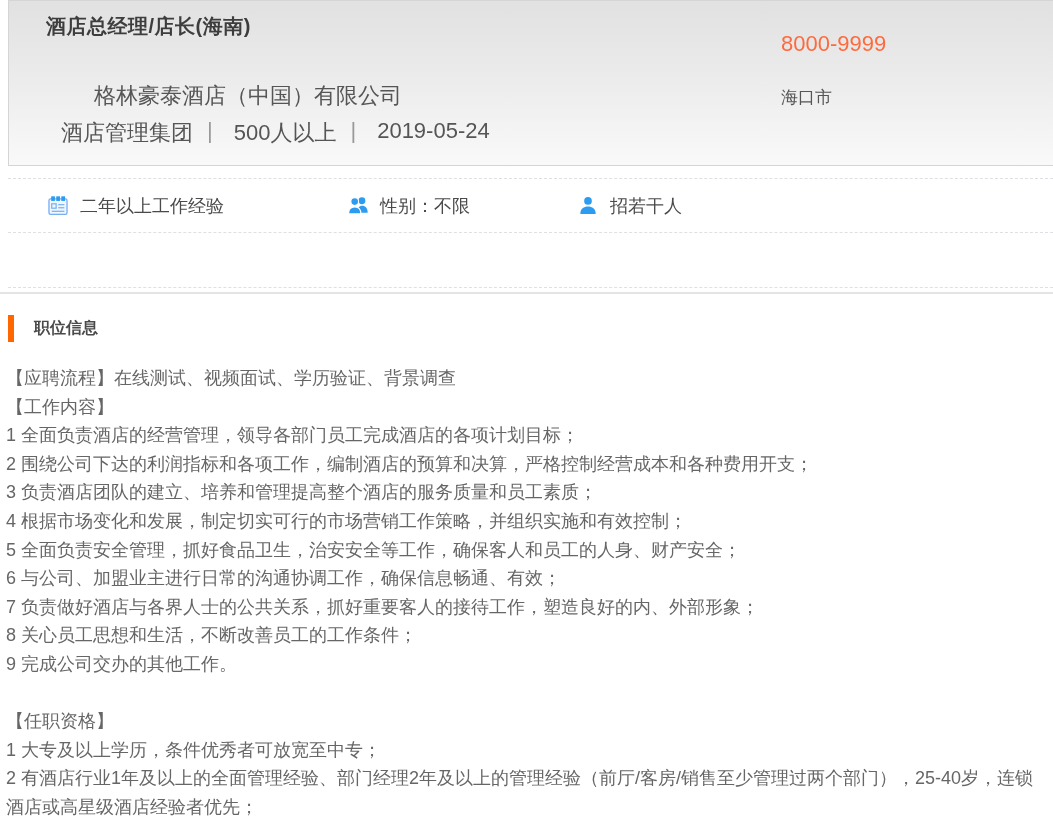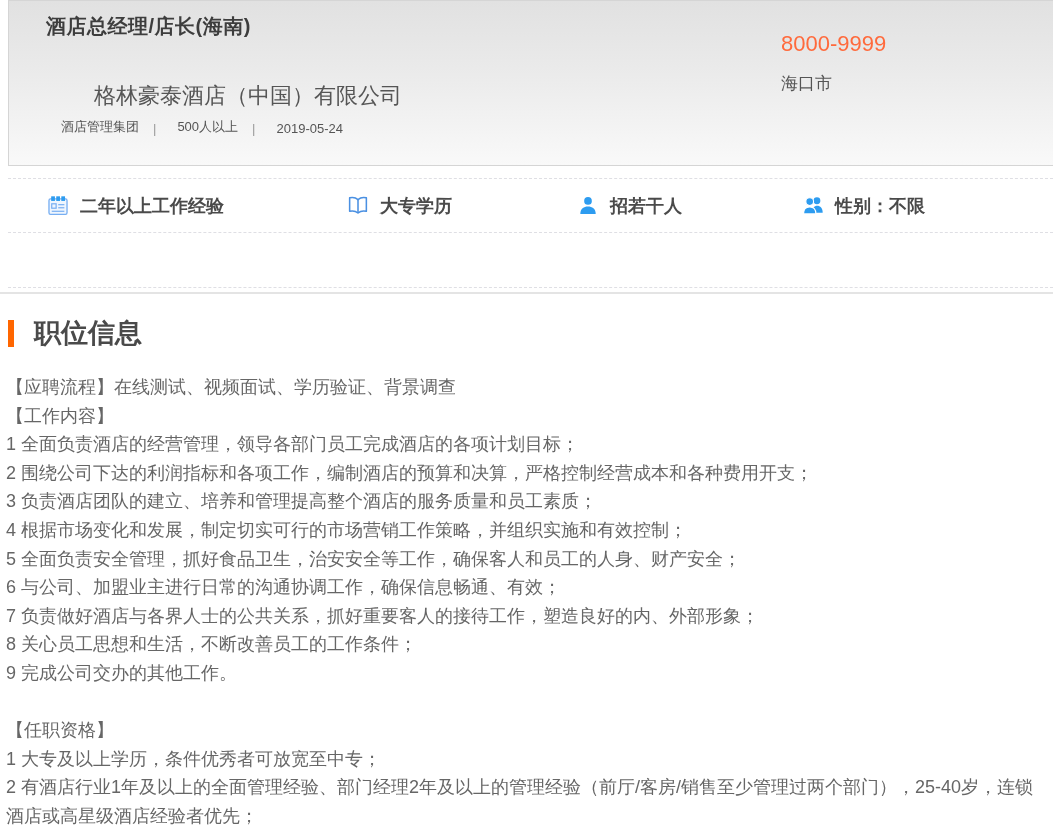--- a/index.html
+++ b/index.html
@@ -28,56 +28,55 @@
   }
   .salary {
     position: absolute; left: 772px; top: 30px;
     font-size: 22px; color: #ff6a3c;
   }
   .company {
     position: absolute; left: 37px; top: 80px;
     font-size: 22px; color: #555; margin-left: 48px;
   }
   .city {
-    position: absolute; left: 772px; top: 71px;
+    position: absolute; left: 772px; top: 85px;
     font-size: 17px; color: #555;
   }
   .meta {
     position: absolute; left: 52px; top: 117px;
-    font-size: 13px; color: #555;
-    display: flex; align-items: flex-end;
+    font-size: 22px; color: #555;
+    display: flex; align-items: flex-start;
   }
   .meta .sep { color: #999; margin: 0 14px 0 14px; }
   .meta .gap { margin-left: 7px; }
 
   
   .requirements { margin-left: 8px; margin-top: 12px; }
   .req-row {
     display: grid;
     grid-template-columns: 300px 230px 225px 1fr;
     padding-left: 39px;
     height: 55px;
     align-items: center;
     border-bottom: 1px dashed #dfdfe4;
-    font-weight: bold;
   }
   .req-row.first { border-top: 1px dashed #dfdfe4; }
   .req-item { display: flex; align-items: center; font-size: 18px; color: #4a4a4a; }
   .req-item svg { width: 22px; height: 22px; flex: none; margin-right: 11px; }
 
   .solid-divider {
     margin-top: 4px;
     border-top: 2px solid #e4e4e4;
     width: 100%;
   }
 
   
   .section-header { display: flex; align-items: center; margin: 21px 0 0 8px; }
   .section-bar { width: 6px; height: 27px; background: #ff6600; margin-right: 20px; }
-  .section-title { font-size: 27px; font-weight: bold; color: #4a4a4a; }
+  .section-title { font-size: 16px; font-weight: bold; color: #4a4a4a; }
 
   
   .description {
     margin: 22px 0 0 6px;
     width: 1042px;
     font-size: 18px;
     line-height: 28.6px;
     color: #666;
     white-space: pre-wrap;
     word-break: break-all;
@@ -110,44 +109,37 @@
         <rect x="8.4" y="1.2" width="3.4" height="4.2" fill="#2d9cf0"></rect>
         <rect x="13" y="1.2" width="3.4" height="4.2" fill="#2d9cf0"></rect>
         <rect x="4.3" y="8" width="4" height="4" fill="none" stroke="#77aef2" stroke-width="1.1"></rect>
         <line x1="10.2" y1="8.8" x2="15.8" y2="8.8" stroke="#77aef2" stroke-width="1.1"></line>
         <line x1="10.2" y1="11.6" x2="15.8" y2="11.6" stroke="#77aef2" stroke-width="1.1"></line>
         <line x1="4.3" y1="14.8" x2="15.8" y2="14.8" stroke="#77aef2" stroke-width="1.1"></line>
       </svg>
       <span>二年以上工作经验</span>
     </div>
 
-    <div class="req-item">
-      <svg viewBox="0 0 20 20">
-        <path d="M10 4.2 C8.2 2.6 5 2 2.4 2.6 L2.4 14.8 C5 14.2 8.2 14.8 10 16.4 C11.8 14.8 15 14.2 17.6 14.8 L17.6 2.6 C15 2 11.8 2.6 10 4.2 Z" fill="none" stroke="#4a90e2" stroke-width="1.4" stroke-linejoin="round"></path>
-        <line x1="10" y1="4.2" x2="10" y2="16.2" stroke="#4a90e2" stroke-width="1.4"></line>
-      </svg>
-      <span>大专学历</span>
-    </div>
-
-    <div class="req-item">
-      <svg viewBox="0 0 20 20">
-        <circle cx="10" cy="5.4" r="3.5" fill="#2d9cf0"></circle>
-        <path d="M3 17.2 C3 12.4 6.2 10.4 10 10.4 C13.8 10.4 17 12.4 17 17.2 Z" fill="#2d9cf0"></path>
-      </svg>
-      <span>招若干人</span>
-    </div>
 
     <div class="req-item">
       <svg viewBox="0 0 20 20">
         <circle cx="13.6" cy="5.2" r="3.1" fill="#2d9cf0"></circle>
         <path d="M9.2 16.2 C9.2 11.8 11.2 9.8 13.8 9.8 C16.6 9.8 18.8 11.8 18.8 16.2 Z" fill="#2d9cf0"></path>
         <circle cx="7" cy="6" r="3.5" fill="#2d9cf0" stroke="#fff" stroke-width="1"></circle>
         <path d="M1.4 17.2 C1.4 12.6 4 10.8 7 10.8 C10 10.8 12.6 12.6 12.6 17.2 Z" fill="#2d9cf0" stroke="#fff" stroke-width="1"></path>
       </svg>
       <span>性别：不限</span>
+    </div>
+
+    <div class="req-item">
+      <svg viewBox="0 0 20 20">
+        <circle cx="10" cy="5.4" r="3.5" fill="#2d9cf0"></circle>
+        <path d="M3 17.2 C3 12.4 6.2 10.4 10 10.4 C13.8 10.4 17 12.4 17 17.2 Z" fill="#2d9cf0"></path>
+      </svg>
+      <span>招若干人</span>
     </div>
   </div>
 
   <div class="req-row">
 
 
 
     <div></div>
       <div></div>
   </div>

